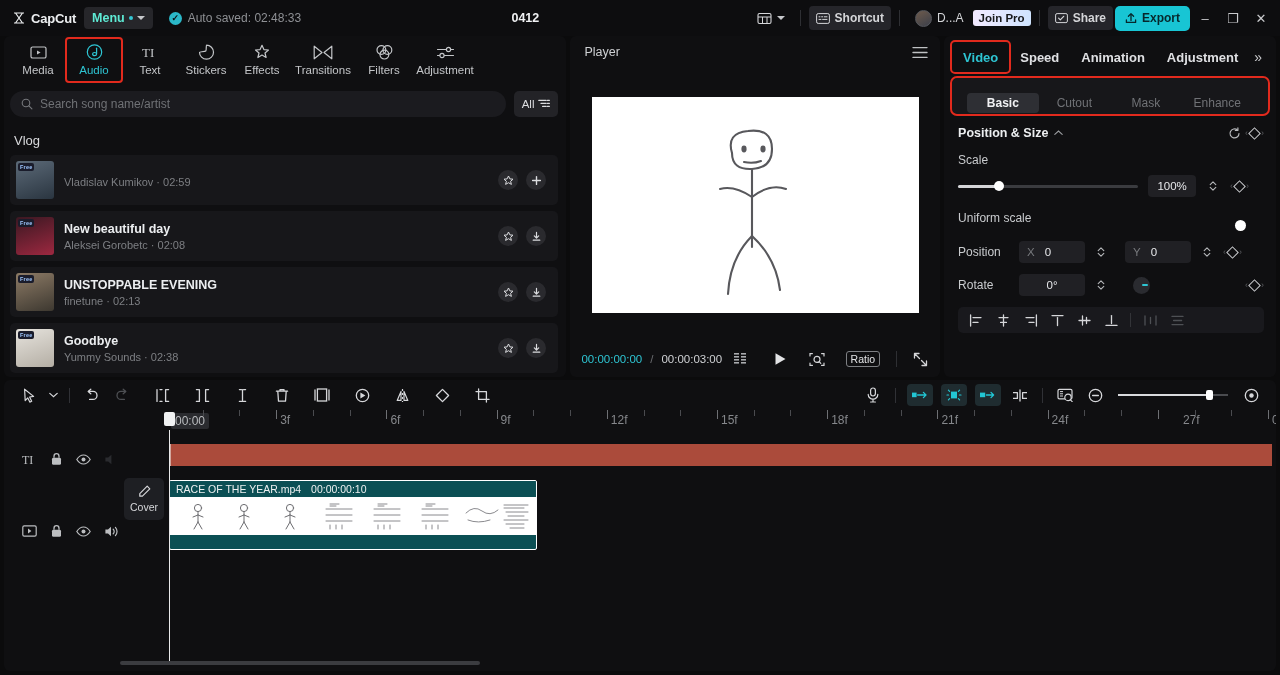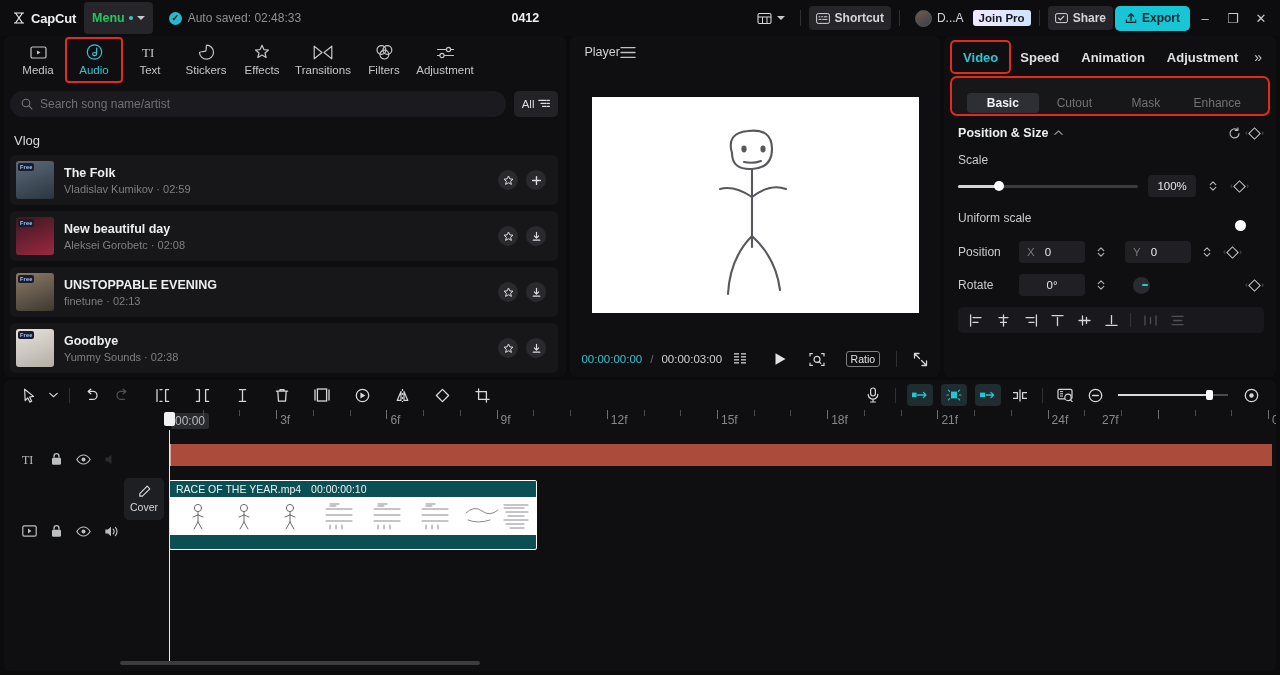--- a/index.html
+++ b/index.html
@@ -15,22 +15,22 @@
 
   
   .titlebar {
     height:36px; background:#0d0d0f; display:flex; align-items:center;
     padding:0 6px; gap:8px; flex:0 0 36px;
   }
   .brand { display:flex; align-items:center; gap:5px; padding-left:6px; }
   .brand-mark { font-size:13px; color:#e9eaec; letter-spacing:-.2px; }
   .brand-name { font-size:13px; color:#eceef0; font-weight:600; letter-spacing:-.2px;}
   .menu-btn {
-    background:#26262a; border-radius:4px; height:32px; padding:0 8px;
-    display:flex; align-items:center; gap:4px; font-size:12.5px; font-weight:700; color:#22c55e;
+    background:#26262a; border-radius:4px; height:22px; padding:0 8px;
+    display:flex; align-items:center; gap:4px; font-size:12.5px; font-weight:700; color:#5eead4;
   }
   .menu-dot { width:4px;height:4px;border-radius:50%;background:#35c7d4; display:inline-block;}
   .caret { width:0;height:0;border-left:4px solid transparent;border-right:4px solid transparent;border-top:4px solid #c6c8cb;}
   .autosave { display:flex; align-items:center; gap:6px; margin-left:8px; color:#8e9094; font-size:12px;}
   .check-ic {
     width:13px;height:13px;border-radius:50%;background:#2bb8c8;
     display:flex;align-items:center;justify-content:center;color:#0d0d0f;font-size:9px;font-weight:700;
   }
   .tb-spacer { flex:1; }
   .proj-name { font-size:12.5px; font-weight:700; color:#f0f1f3; }
@@ -97,21 +97,21 @@
     padding:1px 2px;border-radius:2px;font-weight:700;letter-spacing:.2px;
   }
   .song-meta { flex:1; min-width:0;}
   .song-title { font-size:12.5px; font-weight:700; color:#eceef0; white-space:nowrap; overflow:hidden; text-overflow:ellipsis;}
   .song-sub { font-size:11px; color:#7d7f83; margin-top:3px;}
   .song-actions { display:flex; gap:8px; align-items:center;}
   .circ-btn { width:20px;height:20px;border-radius:50%;background:#2a2a2e;display:flex;align-items:center;justify-content:center;color:#dcdde0;}
 
   
   .player-panel { width:372px; background:#0f0f11; border-radius:6px; display:flex; flex-direction:column; overflow:hidden;}
-  .player-head { height:32px; display:flex; align-items:center; padding:0 12px 0 14px; color:#cfd1d4; font-size:12.5px;}
+  .player-head { height:32px; display:flex; align-items:center; justify-content:space-between; padding:0 12px 0 14px; color:#cfd1d4; font-size:12.5px;}
   .stage { flex:1; display:flex; align-items:center; justify-content:center; background:#0f0f11; padding:0 1px;}
   .canvas { width:327px; height:216px; background:#fff; position:relative; }
   .player-foot { height:36px; display:flex; align-items:center; padding:0 12px 0 11px; gap:8px;}
   .tc-cur { color:#2ec5d3; font-size:11.5px;}
   .tc-sep { color:#6d6f73; font-size:11.5px;}
   .tc-tot { color:#cfd1d4; font-size:11.5px;}
   .pf-spacer { flex:1; }
   .pf-ic { color:#d3d4d7; display:flex; align-items:center; justify-content:center;}
   .ratio-btn { border:1px solid #7e8084; border-radius:3px; font-size:10.5px; color:#e2e3e5; padding:1px 4px;}
 
@@ -379,21 +379,20 @@
           </div>
 
           <div class="cat-title">Vlog</div>
 
           <div class="song-list">
             <div class="song">
               <div class="thumb" style="background:linear-gradient(160deg,#5c6a78,#2a3540);">
                 <span class="freetag">Free</span>
               </div>
               <div class="song-meta">
-                <div class="song-title">The Folk</div>
                 <div class="song-sub">Vladislav Kumikov · 02:59</div>
               </div>
               <div class="song-actions">
                 <div class="circ-btn">
                   <svg width="11" height="11" viewBox="0 0 11 11">
                       <path d="M5.5 1l1.4 2.9 3.1.3-2.4 2.1.8 3.1-2.9-1.7-2.9 1.7.8-3.1L1 4.2l3.1-.3z" stroke="#dcdde0" fill="none" stroke-width="1" stroke-linejoin="round"></path>
                     </svg>
                 </div>
                 <div class="circ-btn">
                   <svg width="11" height="11" viewBox="0 0 11 11">
@@ -875,21 +874,21 @@
           <div class="tick" style="left: 589.733px;"></div>
           <div class="tick major" style="left: 773.4px;"></div>
           <div class="tick-lbl" style="left: 777.4px;">21f</div>
           <div class="tick" style="left: 736.667px;"></div>
           <div class="tick" style="left: 699.933px;"></div>
           <div class="tick major" style="left: 883.6px;"></div>
           <div class="tick-lbl" style="left: 887.6px;">24f</div>
           <div class="tick" style="left: 846.867px;"></div>
           <div class="tick" style="left: 810.133px;"></div>
           <div class="tick major" style="left: 993.8px;"></div>
-          <div class="tick-lbl" style="left: 938px;">27f</div>
+          <div class="tick-lbl" style="left: 1019px;">27f</div>
           <div class="tick" style="left: 957.067px;"></div>
           <div class="tick" style="left: 920.333px;"></div>
           <div class="tick major" style="left: 1104px;"></div>
           <div class="tick-lbl" style="left: 1108px;">0(</div>
           <div class="tick" style="left: 1067.27px;"></div>
           <div class="tick" style="left: 1030.53px;"></div>
         </div>
     </div>
 
     <div class="tl-tracks">

